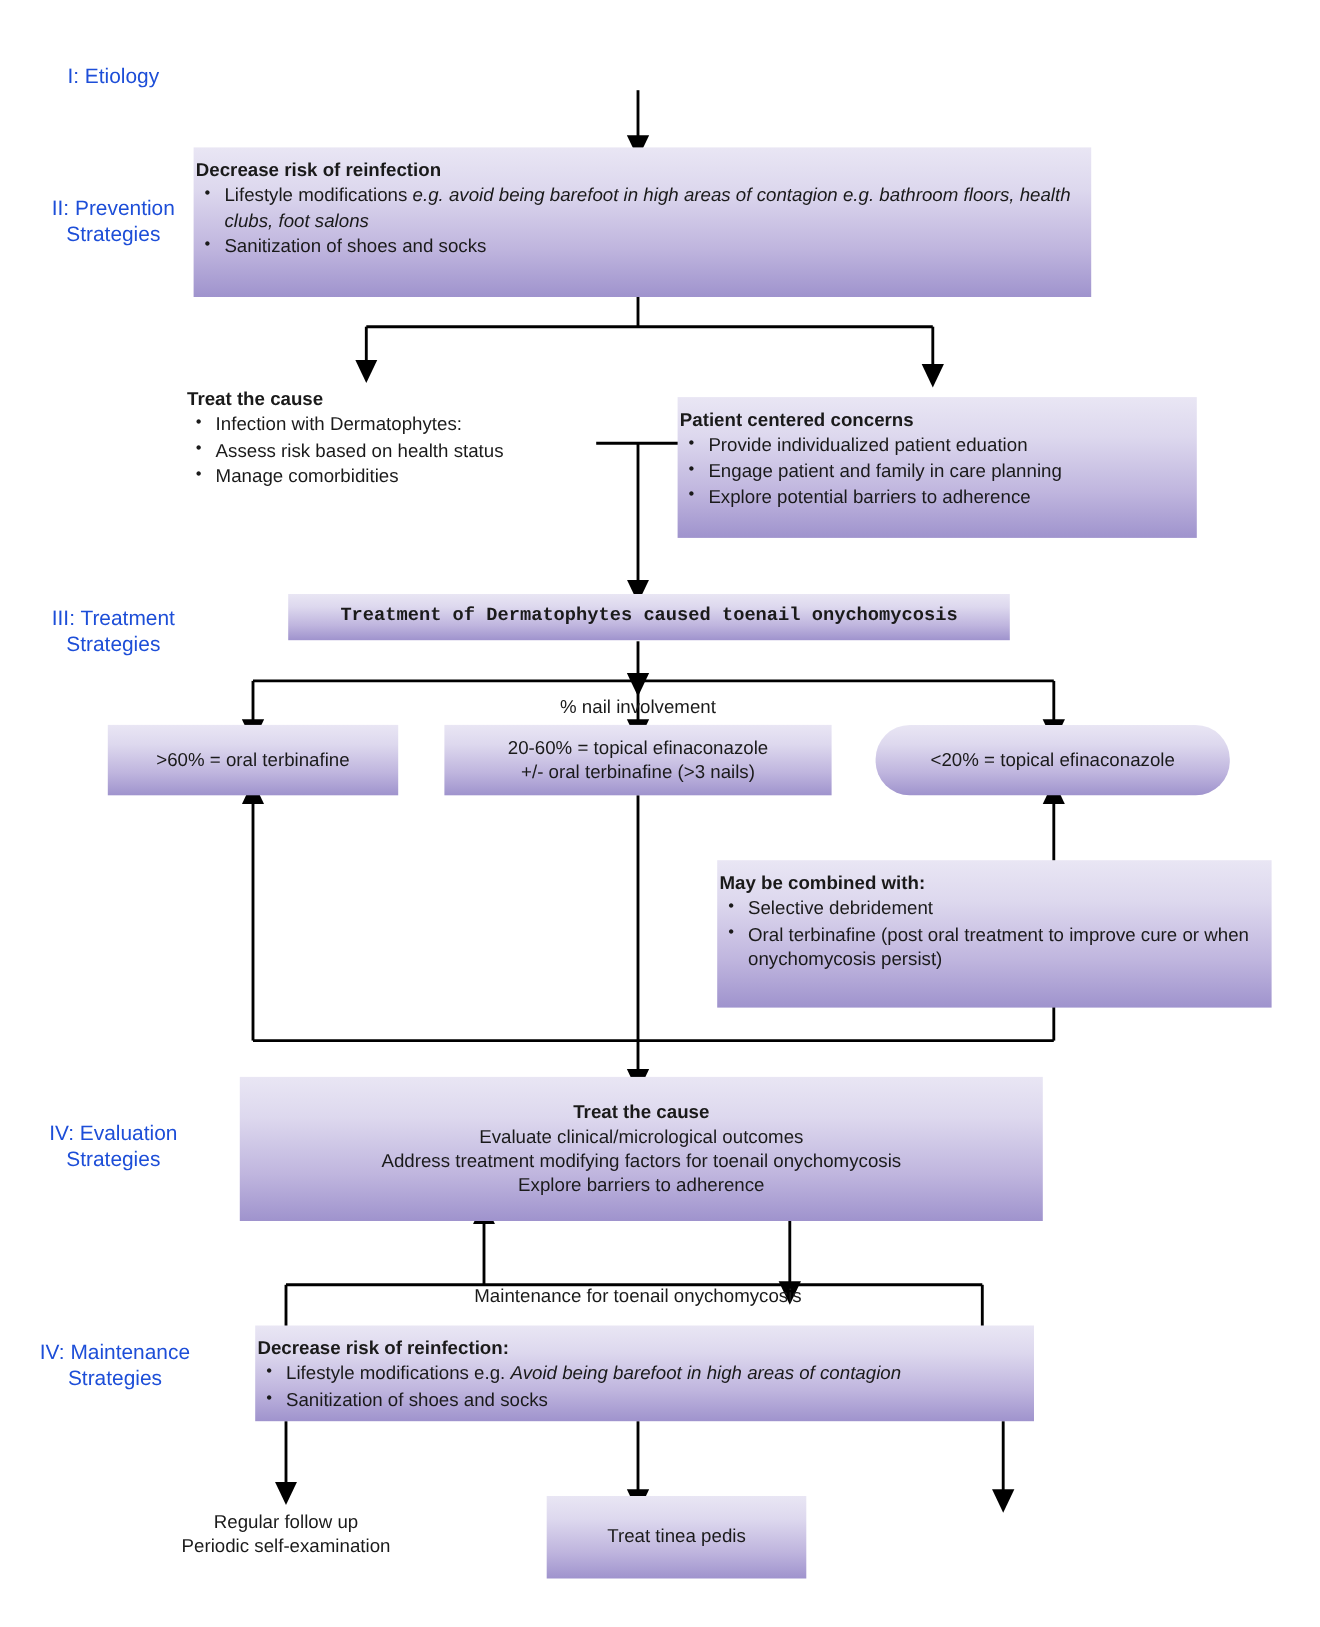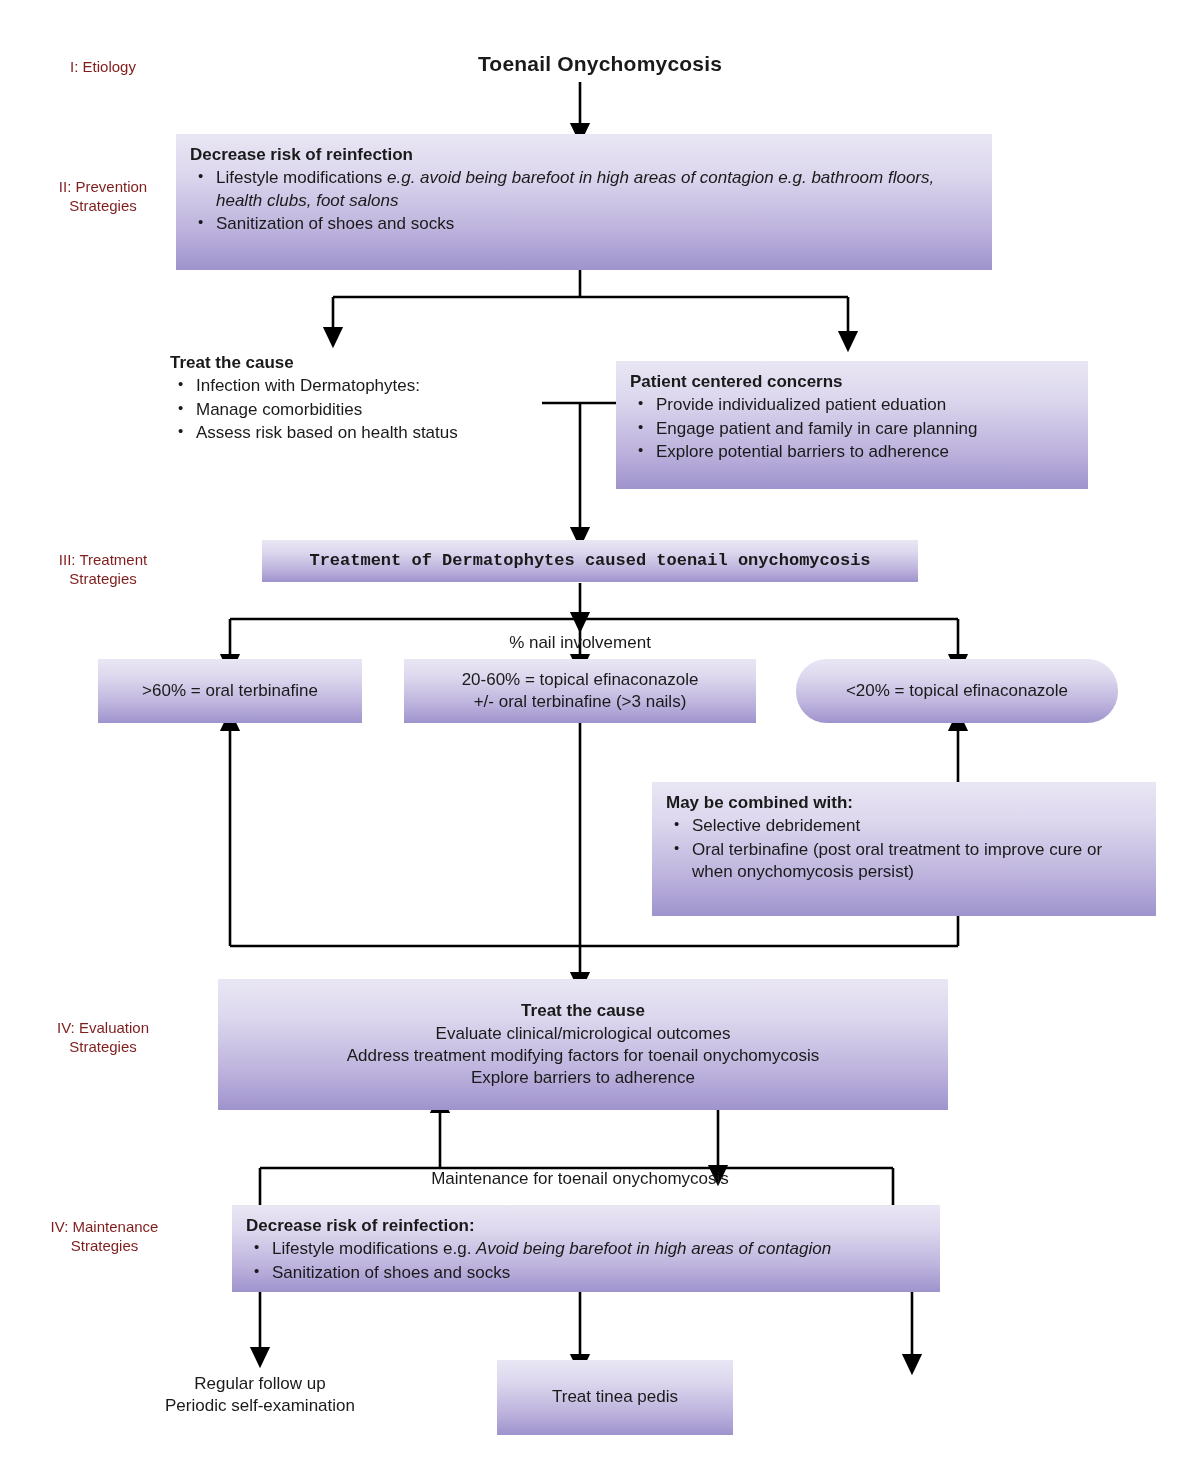--- a/index.html
+++ b/index.html
@@ -8,35 +8,35 @@
        color:#1a1a1a;overflow:hidden;}
 
   #stage{position:absolute;left:0;top:0;width:1200px;height:1479px;}
 
   
   #wires{position:absolute;left:0;top:0;width:1200px;height:1479px;z-index:1;}
 
   
   .node{position:absolute;z-index:2;box-sizing:border-box;
         background:linear-gradient(to bottom,#e9e6f4 0%,#ddd8ee 28%,#bfb5de 68%,#9f93cd 100%);
-        padding:10px 14px;}
+        padding:10px 2px;}
   .node.plain{background:none;padding:0;}
 
   .ttl{font-weight:bold;font-size:17px;line-height:1.25;margin:0 0 2px 0;}
   .ctr{text-align:center;}
   .body-txt{font-size:17px;line-height:1.30;}
 
   ul.bul{list-style:none;margin:2px 0 0 0;padding:0;}
   ul.bul > li{position:relative;padding-left:26px;font-size:17px;line-height:1.33;margin:1px 0;}
   ul.bul > li::before{content:"\2022";position:absolute;left:8px;top:-1px;font-size:15px;}
   em{font-style:italic;}
 
   
-  .stage-label{position:absolute;z-index:3;text-align:center;font-size:15px;
-               line-height:1.25;width:150px;color:#7f1d1d;}
+  .stage-label{position:absolute;z-index:3;text-align:center;font-size:19px;
+               line-height:1.25;width:150px;color:#1d4ed8;}
 
   
   .free{position:absolute;z-index:3;font-size:17px;line-height:1.30;}
   .free.c{text-align:center;}
 
   #title{position:absolute;z-index:3;width:1200px;text-align:center;top:52px;left:0;
          font-size:21px;font-weight:bold;letter-spacing:.2px;}
 </style>
 </head>
 <body>
@@ -103,40 +103,39 @@
   <div class="stage-label" style="left:28px;top:1019px;">
     <div>IV: Evaluation</div>
     <div>Strategies</div>
   </div>
 
   <div class="stage-label" style="left:22px;top:1218px;width:165px;">
     <div>IV: Maintenance</div>
     <div>Strategies</div>
   </div>
 
-  <div id="title">Toenail Onychomycosis</div>
 
   <div class="node" style="left:176px;top:134px;width:816px;height:136px;">
     <div class="ttl">Decrease risk of reinfection</div>
     <ul class="bul">
       <li>
         <span>Lifestyle modifications </span><em>e.g. avoid being barefoot in high areas of contagion e.g. bathroom floors, health clubs, foot salons</em>
       </li>
       <li>
         <span>Sanitization of shoes and socks</span>
       </li>
     </ul>
   </div>
 
   <div class="node plain" style="left:170px;top:352px;width:400px;">
     <div class="ttl">Treat the cause</div>
     <ul class="bul">
       <li>Infection with Dermatophytes:</li>
+      <li>Assess risk based on health status</li>
       <li>Manage comorbidities</li>
-      <li>Assess risk based on health status</li>
     </ul>
   </div>
 
   <div class="node" style="left:616px;top:343px;width:472px;height:128px;margin-top:18px;">
     <div class="ttl">Patient centered concerns</div>
     <ul class="bul">
       <li>Provide individualized patient eduation</li>
       <li>Engage patient and family in care planning</li>
       <li>Explore potential barriers to adherence</li>
     </ul>

